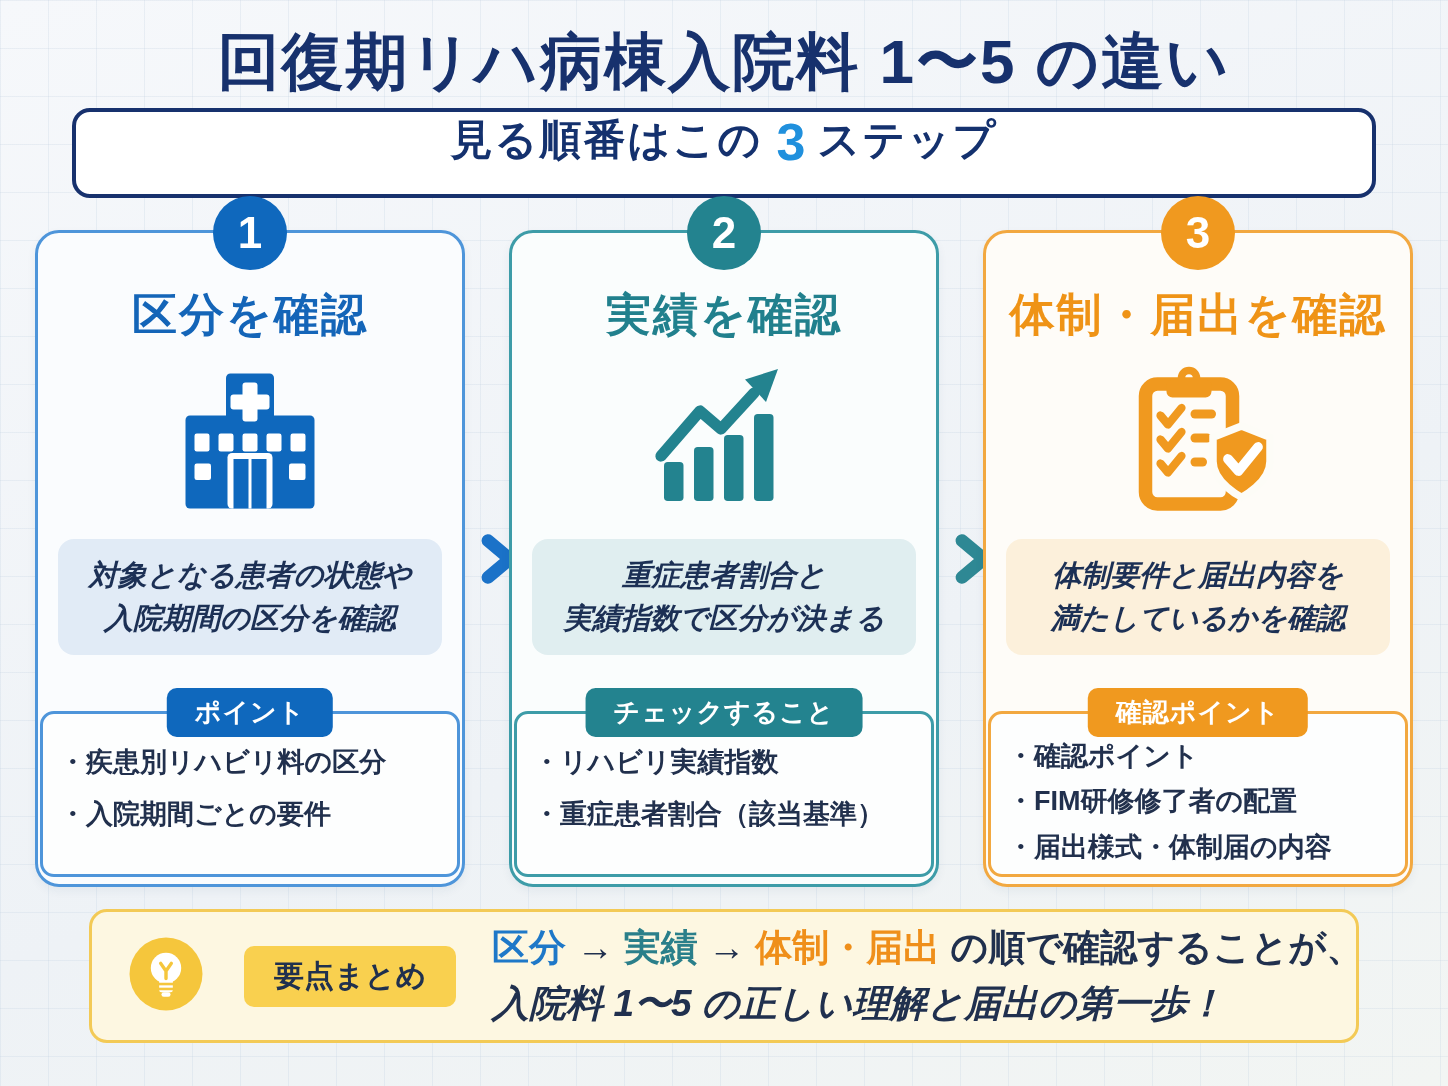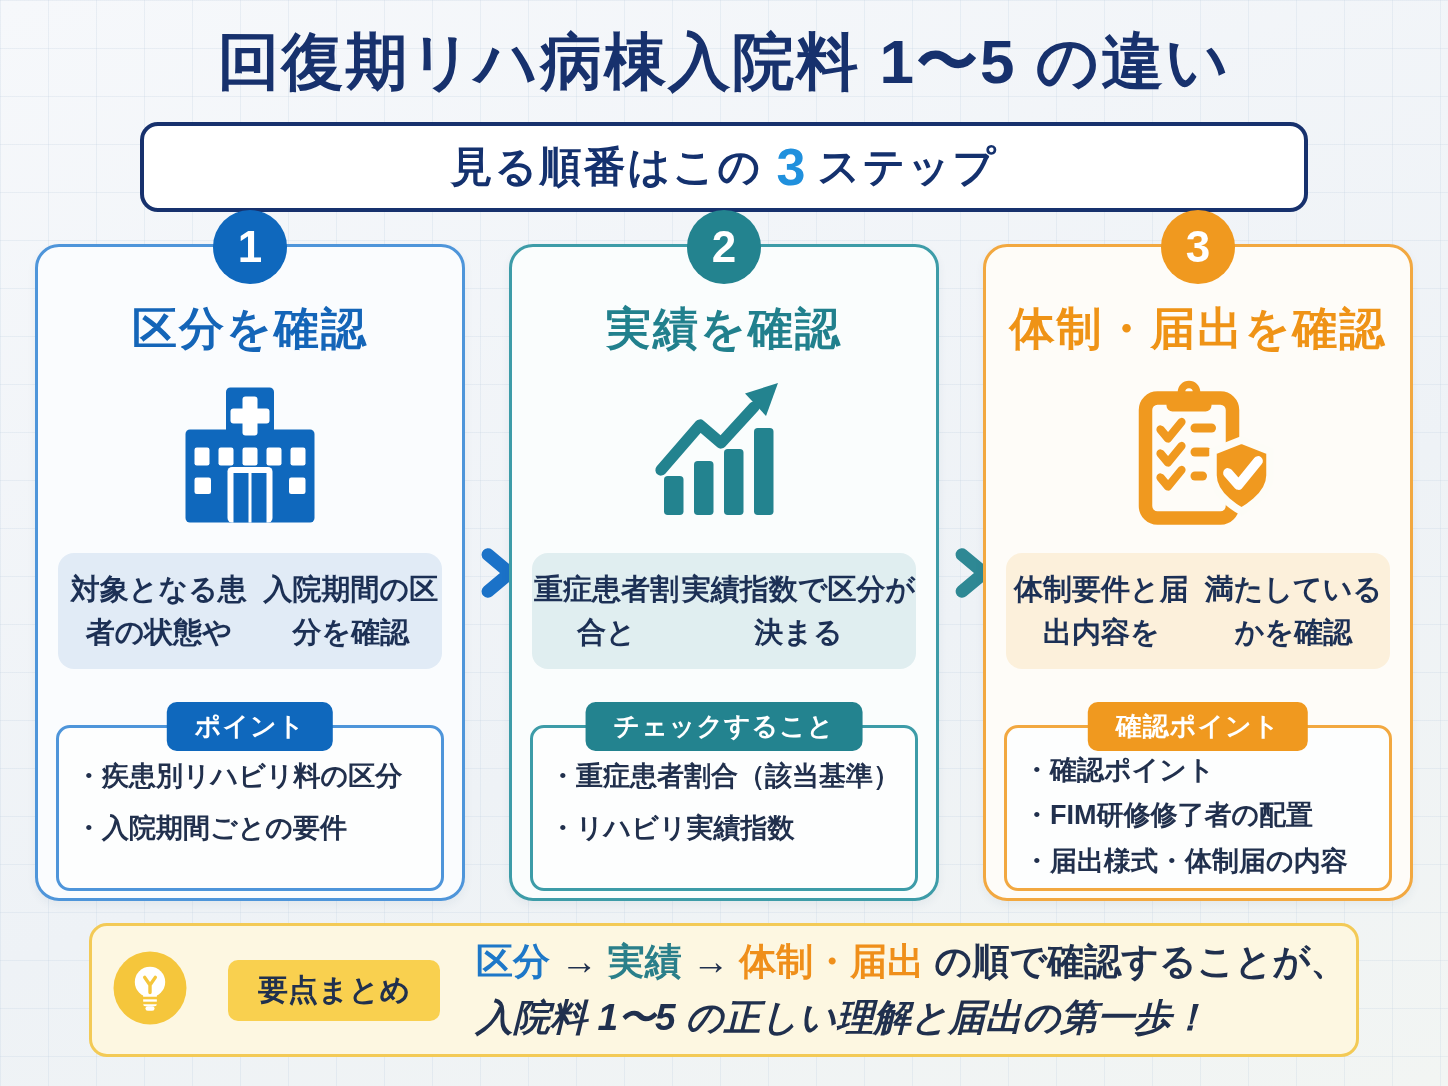--- a/index.html
+++ b/index.html
@@ -16,23 +16,23 @@
     overflow:hidden;
   }
   .page { width:1448px; height:1086px; position:relative; }
 
   .main-title {
     margin-top:20px; text-align:center;
     font-size:62px; letter-spacing:2px; color:#17316d;
   }
 
   .subtitle-box {
-    width:1168px; height:90px; margin:18px auto 0;
+    width:1304px; height:90px; margin:4px auto 0;
     background:#ffffff; border:4px solid #17316d; border-radius:18px;
-    display:flex; align-items:center; justify-content:center;
+    display:flex; align-items:flex-start; justify-content:center;
     font-size:42px; color:#14316e; letter-spacing:2px;
   }
   .subtitle-number { font-size:52px; margin:0 10px 0 14px; }
 
   .steps-row {
     margin-top:32px; display:flex; justify-content:center; align-items:flex-start;
   }
   .chevron-gap {
     width:44px; height:657px; display:flex; align-items:center; justify-content:center;
     flex:0 0 auto;
@@ -58,24 +58,24 @@
     font-size:45px; letter-spacing:2px; color:var(--heading);
   }
   .step-icon {
     margin-top:14px; height:164px;
     display:flex; align-items:center; justify-content:center;
     color:var(--main);
   }
   .step-desc {
     margin:16px 20px 0; height:116px;
     background:var(--desc_bg); border-radius:16px;
-    display:flex; flex-direction:row; align-items:center; justify-content:center;
-    font-size:29px; color:#1c3055; line-height:1.5; text-align:center;
-  }
-  .points-wrap { position:relative; margin:56px 18px 0; }
+    display:flex; flex-direction:column; align-items:center; justify-content:center;
+    font-size:29px; color:#1c3055; line-height:1.5; text-align:center;font-style:italic;
+  }
+  .points-wrap { position:relative; margin:56px 2px 0; }
   .points-box {
     border:3px solid var(--border); border-radius:14px;
     background:#fdfefe; height:166px;
     padding:30px 12px 0 16px;
   }
   .point-badge {
     position:absolute; top:-23px; left:50%; transform:translateX(-50%);
     background:var(--main); color:#ffffff;
     font-size:26px; letter-spacing:1px;
     padding:7px 28px; border-radius:10px; white-space:nowrap;
@@ -84,21 +84,21 @@
   .points-list li {
     font-size:27px; color:#21304d; line-height:1.35;
     margin-bottom:16px; white-space:nowrap;
   }
   .points-box.tight { padding-top:24px; }
   .points-box.tight li { margin-bottom:9px; }
 
   .summary-box {
     width:1270px; height:134px; margin:22px auto 0;
     background:#fdf7e1; border:3px solid #f3ca56; border-radius:18px;
-    display:flex; align-items:center; padding:0 16px;
+    display:flex; align-items:center; padding:0 32px;
   }
   .bulb-circle { flex:0 0 auto; margin-left:4px; }
   .summary-badge {
     flex:0 0 auto; margin-left:40px;
     background:#f9d04f; color:#20304e;
     font-size:30px; padding:10px 30px; border-radius:10px; white-space:nowrap;
   }
   .summary-text { margin-left:36px; }
   .summary-line1 { font-size:37px; line-height:1.3; white-space:nowrap; }
   .summary-line2 { font-size:37px; line-height:1.3; margin-top:8px; white-space:nowrap;font-style:italic; }
@@ -174,22 +174,22 @@
         </svg>
       </div>
       <div class="step-desc">
         <span>重症患者割合と</span>
         <span>実績指数で区分が決まる</span>
       </div>
       <div class="points-wrap">
         <div class="point-badge">チェックすること</div>
         <div class="points-box">
           <ul class="points-list">
+            <li>・リハビリ実績指数</li>
             <li>・重症患者割合（該当基準）</li>
-            <li>・リハビリ実績指数</li>
           </ul>
         </div>
       </div>
     </div>
 
     <div class="chevron-gap" style="color: rgb(46, 136, 148);">
       <svg width="48" height="58" viewBox="0 0 48 58">
         <path d="M12 9 L36 29 L12 49" fill="none" stroke="currentColor" stroke-width="14" stroke-linecap="round" stroke-linejoin="round"></path>
       </svg>
     </div>

